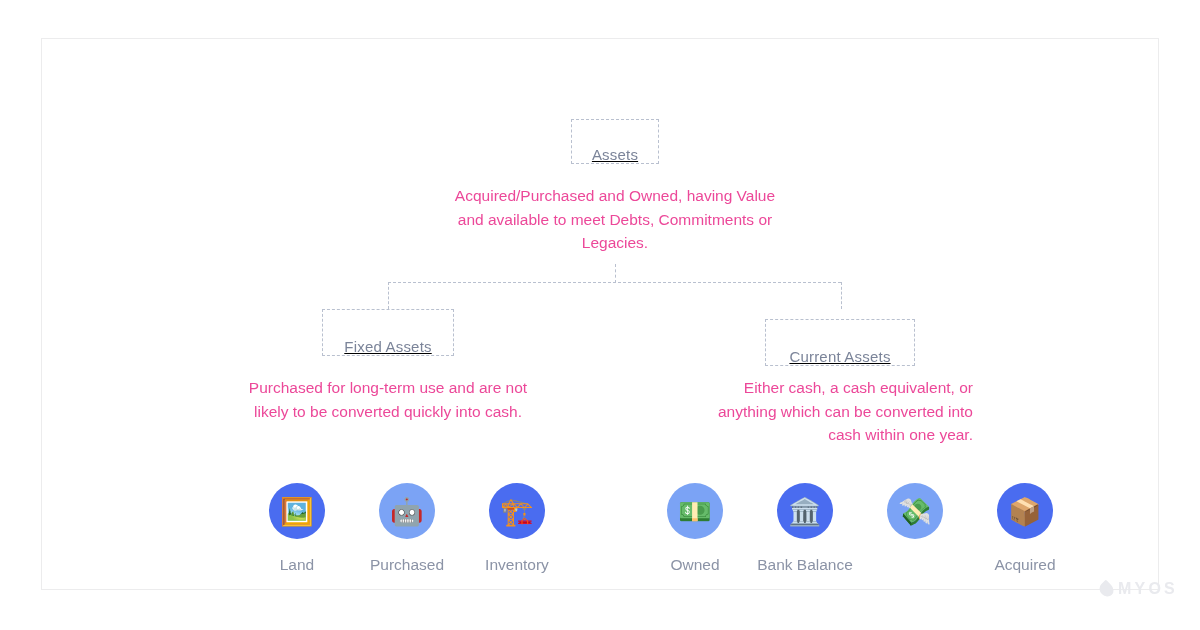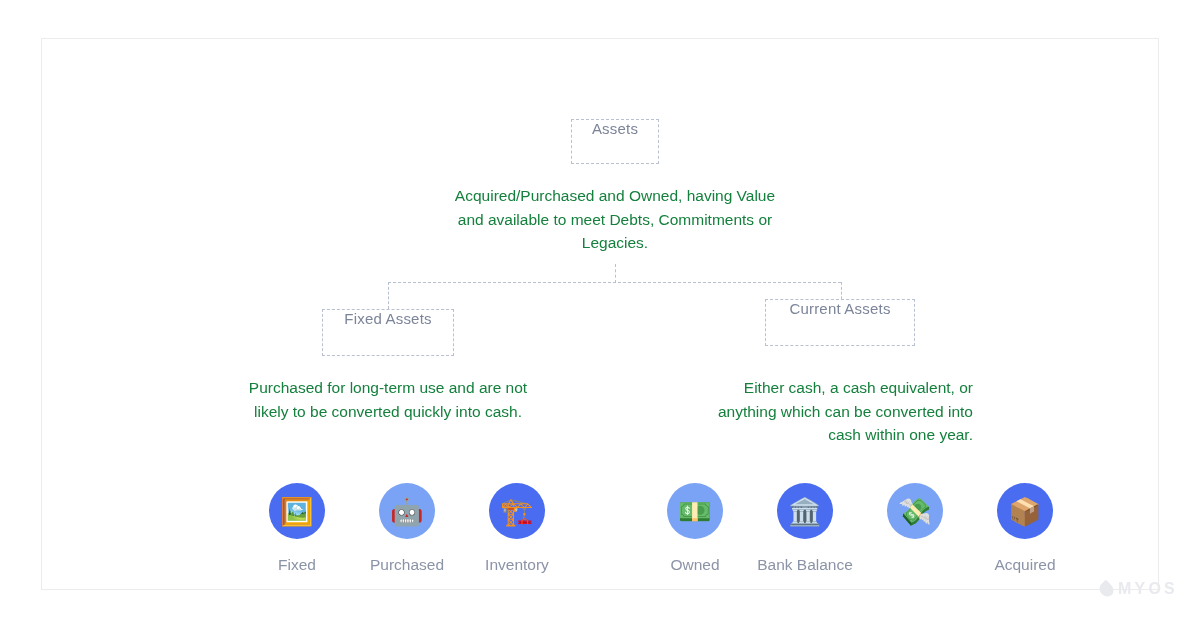--- a/index.html
+++ b/index.html
@@ -25,25 +25,26 @@
     border: 1px solid #ececed;
     background: #ffffff;
     box-sizing: border-box;
   }
 
   
   .node-box {
     position: absolute;
     border: 1px dashed #b9c0cf;
     display: flex;
-    align-items: flex-start;
+    align-items: flex-end;
     justify-content: center;
     box-sizing: border-box;
     background: #ffffff;
     z-index: 3;
+    text-decoration: underline;
   }
   .node-box .node-label {
     color: #7b8499;
     font-size: 15px;
     letter-spacing: 0.2px;
     white-space: nowrap;
   }
 
   #box-assets {
     left: 529px;
@@ -52,29 +53,29 @@
     height: 45px;
   }
   #box-fixed {
     left: 280px;
     top: 270px;
     width: 132px;
     height: 47px;
   }
   #box-current {
     left: 723px;
-    top: 260px;
+    top: 280px;
     width: 150px;
     height: 47px;
   }
 
   
   .desc {
     position: absolute;
-    color: #15803d;
+    color: #ec4899;
     font-size: 15.5px;
     line-height: 23.5px;
     text-align: center;
     z-index: 2;
   }
   #desc-assets {
     left: 408px;
     top: 145px;
     width: 330px;
   }
@@ -213,21 +214,21 @@
   <div class="desc" id="desc-fixed">Purchased for long-term use and are not likely to be converted quickly into cash.</div>
 
   <div class="node-box" id="box-current">
     <span class="node-label">Current Assets</span>
   </div>
   <div class="desc" id="desc-current">Either cash, a cash equivalent, or anything which can be converted into cash within one year.</div>
 
   <div class="icon-group" id="group-fixed">
       <div class="icon-item">
         <div class="icon-circle" style="background: rgb(74, 108, 240);">🖼️</div>
-        <div class="icon-caption">Fixed</div>
+        <div class="icon-caption">Land</div>
       </div>
       <div class="icon-item">
         <div class="icon-circle" style="background: rgb(123, 163, 245);">🤖</div>
         <div class="icon-caption">Purchased</div>
       </div>
       <div class="icon-item">
         <div class="icon-circle" style="background: rgb(74, 108, 240);">🏗️</div>
         <div class="icon-caption">Inventory</div>
       </div>
     </div>

